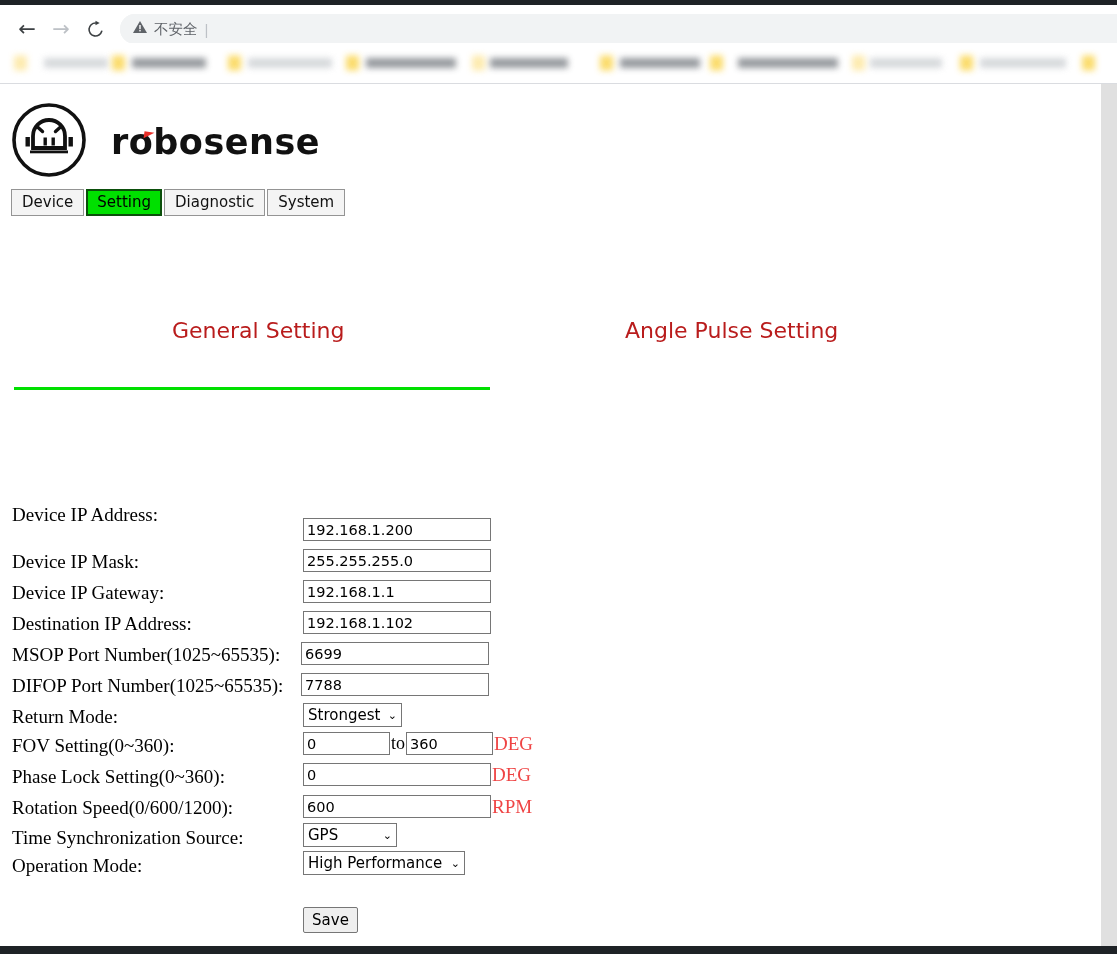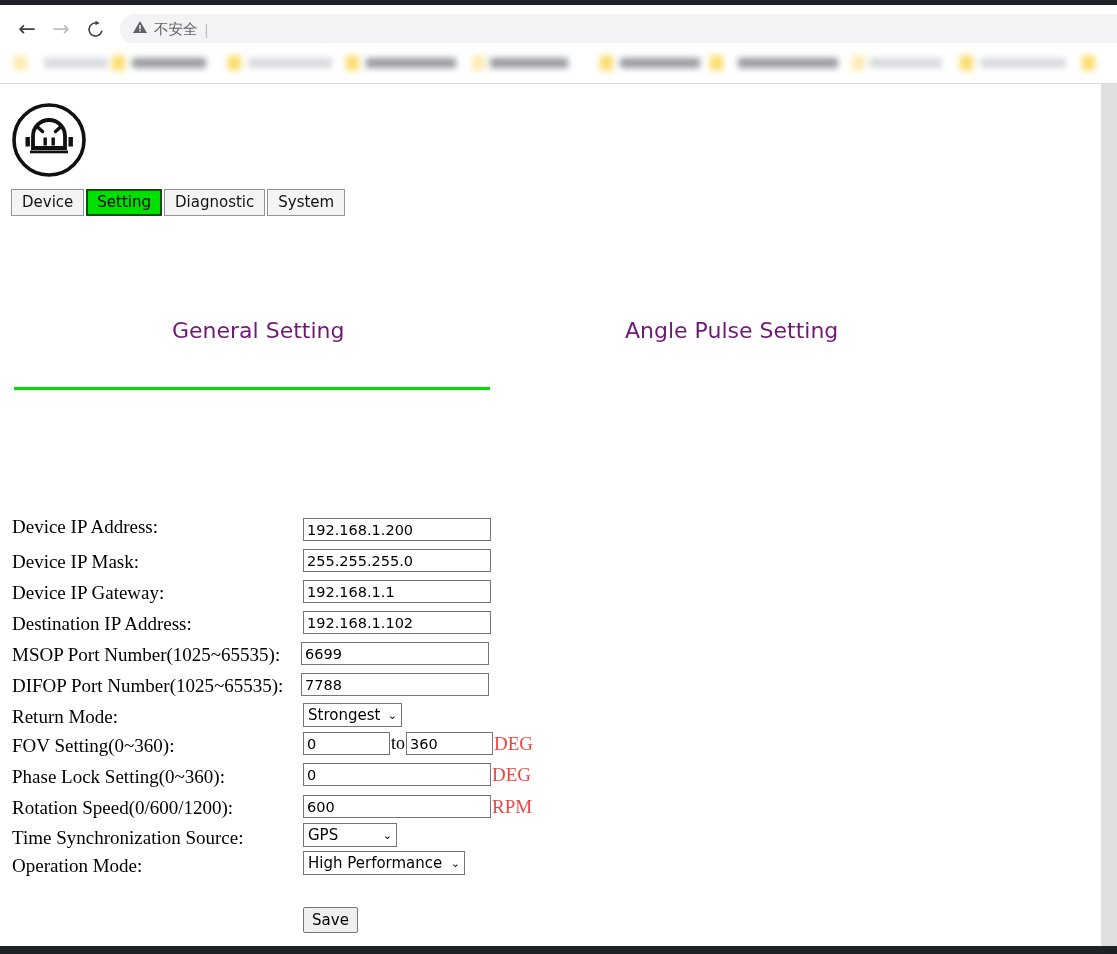--- a/index.html
+++ b/index.html
@@ -230,21 +230,21 @@
   #section-tabs {
     position: absolute;
     top: 234px;
     left: 0;
     width: 1101px;
   }
   .section-tab {
     position: absolute;
     font-family: "DejaVu Sans", sans-serif;
     font-size: 22px;
-    color: #701a75;
+    color: #b91c1c;
     white-space: nowrap;
   }
   #section-tab-general { left: 172px; top: 0; }
   #section-tab-angle   { left: 625px; top: 0; }
   #section-underline {
     position: absolute;
     left: 14px;
     top: 69px;
     width: 476px;
     height: 3px;
@@ -439,38 +439,42 @@
         <path d="M22 46 V34 a16 16 0 0 1 32 0 V46 Z" fill="none" stroke="#111111" stroke-width="3.8"></path>
         <path d="M26.5 25 L31.5 29.5" stroke="#111111" stroke-width="3.4" stroke-linecap="round"></path>
         <path d="M49.5 25 L44.5 29.5" stroke="#111111" stroke-width="3.4" stroke-linecap="round"></path>
         <rect x="32.5" y="35.5" width="3.4" height="8" fill="#111111"></rect>
         <rect x="40.5" y="35.5" width="3.4" height="8" fill="#111111"></rect>
         <rect x="14.5" y="35" width="4.4" height="9.5" fill="#111111"></rect>
         <rect x="57.5" y="35" width="4.4" height="9.5" fill="#111111"></rect>
         <rect x="19" y="48.5" width="38" height="2.8" fill="#111111"></rect>
       </svg>
     </span>
+    <span id="logo-wordmark">
+      <span>robosense</span>
+      <span id="logo-accent"></span>
+    </span>
   </div>
 
   <div id="nav-tabs">
     <div class="nav-tab">Device</div>
     <div class="nav-tab active">Setting</div>
     <div class="nav-tab">Diagnostic</div>
     <div class="nav-tab">System</div>
   </div>
 
   <div id="section-tabs">
     <div class="section-tab" id="section-tab-general">General Setting</div>
     <div class="section-tab" id="section-tab-angle">Angle Pulse Setting</div>
     <div id="section-underline"></div>
   </div>
 
   <div id="form-area">
 
-    <div class="form-row" style="top:80px;text-align:right;">
+    <div class="form-row" style="top:68px;text-align:right;">
       <span class="form-label">Device IP Address:</span>
     </div>
     <div class="field-wrap" style="top:86px;">
       <input class="text-input wide" type="text" value="192.168.1.200" style="">
     </div>
 
     <div class="form-row" style="top:115px;">
       <span class="form-label">Device IP Mask:</span>
     </div>
     <div class="field-wrap" style="top:117px;">

